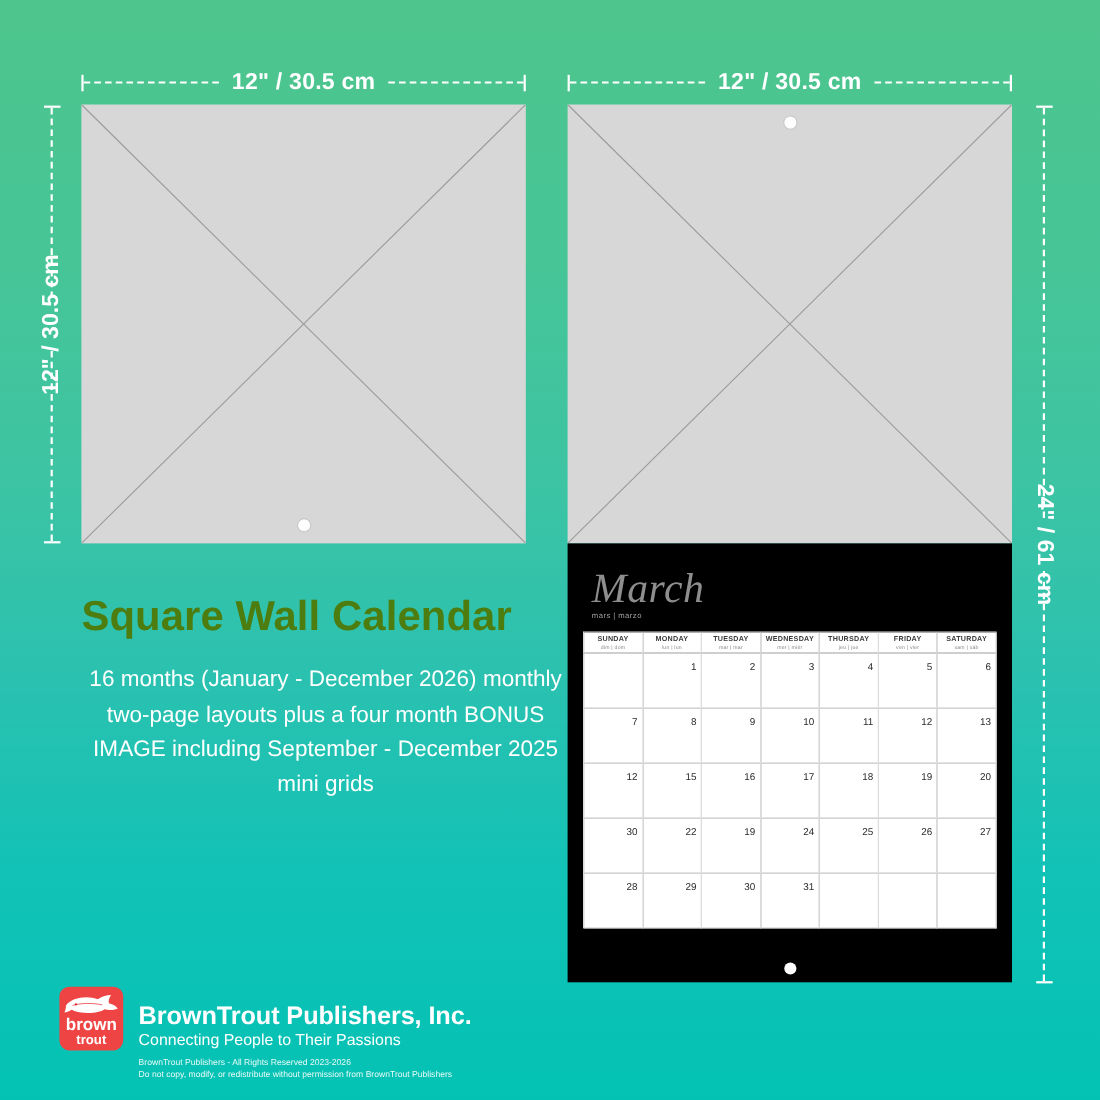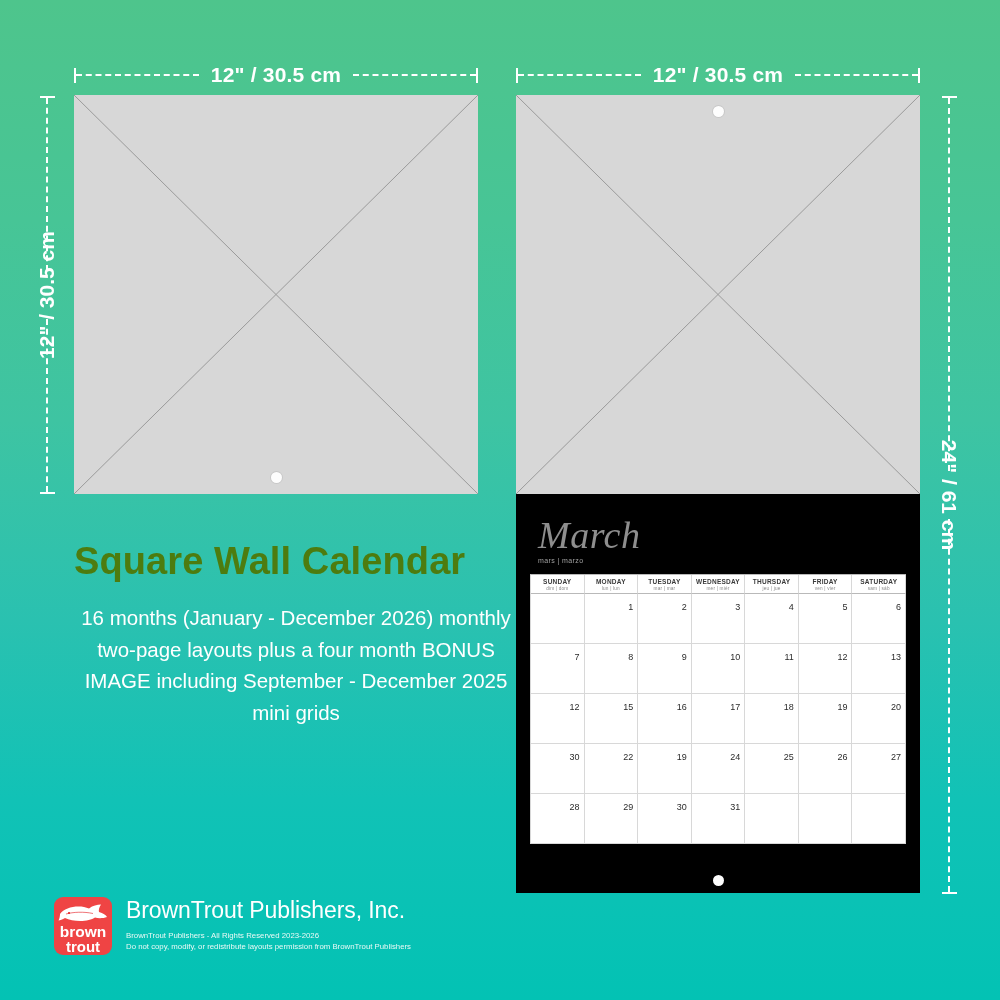--- a/index.html
+++ b/index.html
@@ -51,21 +51,21 @@
   .blurb { position:absolute; color:#fff; font-size:20.5px; line-height:31.5px; font-weight:400;text-align:center; }
 
   
   .footer { position:absolute; display:flex; align-items:flex-start; }
   .logo { width:58px; height:58px; border-radius:9px; background:#ef4444; flex:none;
           position:relative; overflow:hidden; }
   .logo svg { position:absolute; top:5px; left:4px; width:50px; height:22px; }
   .logo .lw { position:absolute; left:0; width:100%; text-align:center; color:#fff;
               font-weight:700; line-height:1; }
   .ft-txt { margin-left:14px; }
-  .ft-title { color:#fff; font-size:23px; font-weight:400; letter-spacing:-.1px; }
+  .ft-title { color:#fff; font-size:23px; font-weight:700; letter-spacing:-.1px;margin-top:13px; }
   .ft-tag { color:#fff; font-size:14.5px; margin-top:1px; }
   .ft-legal { color:#eafaf6; font-size:7.8px; line-height:10.5px; margin-top:7px; }
 </style>
 </head>
 <body>
 
 <div class="dim-h" style="left:74px; top:60px; width:404px;">
   <div class="cap"></div>
   <div class="dash"></div>
   <div class="txt">12" / 30.5 cm</div>
@@ -203,23 +203,24 @@
 <div class="footer" style="left:54px; top:897px;">
   <div class="logo">
     <svg viewBox="0 0 100 44">
       <path d="M4 24 C14 9, 44 5, 62 13 C70 7, 78 5, 86 5 C82 11, 81 16, 82 20
                C90 22, 96 26, 98 30 C90 33, 80 33, 74 31 C62 40, 30 40, 14 32
                C9 35, 4 37, 1 37 C3 33, 4 28, 4 24 Z" fill="#ffffff"></path>
       <circle cx="22" cy="22" r="2" fill="#e4161d"></circle>
       <path d="M16 24 C30 20, 52 19, 70 23" stroke="#e4161d" stroke-width="1.2" fill="none"></path>
     </svg>
     <div class="lw" style="top:27px; font-size:15.5px;">brown</div>
-    <div class="lw" style="top:42px; font-size:15px;">trout</div>
+    <div class="lw" style="top:42px; font-size:12px;">trout</div>
   </div>
 
   <div class="ft-txt">
     <div class="ft-title">BrownTrout Publishers, Inc.</div>
+    <div class="ft-tag">Connecting People to Their Passions</div>
     <div class="ft-legal">
       <div>BrownTrout Publishers - All Rights Reserved 2023-2026</div>
-      <div>Do not copy, modify, or redistribute layouts permission from BrownTrout Publishers</div>
+      <div>Do not copy, modify, or redistribute without permission from BrownTrout Publishers</div>
     </div>
   </div>
 </div>
 
 </body></html>

